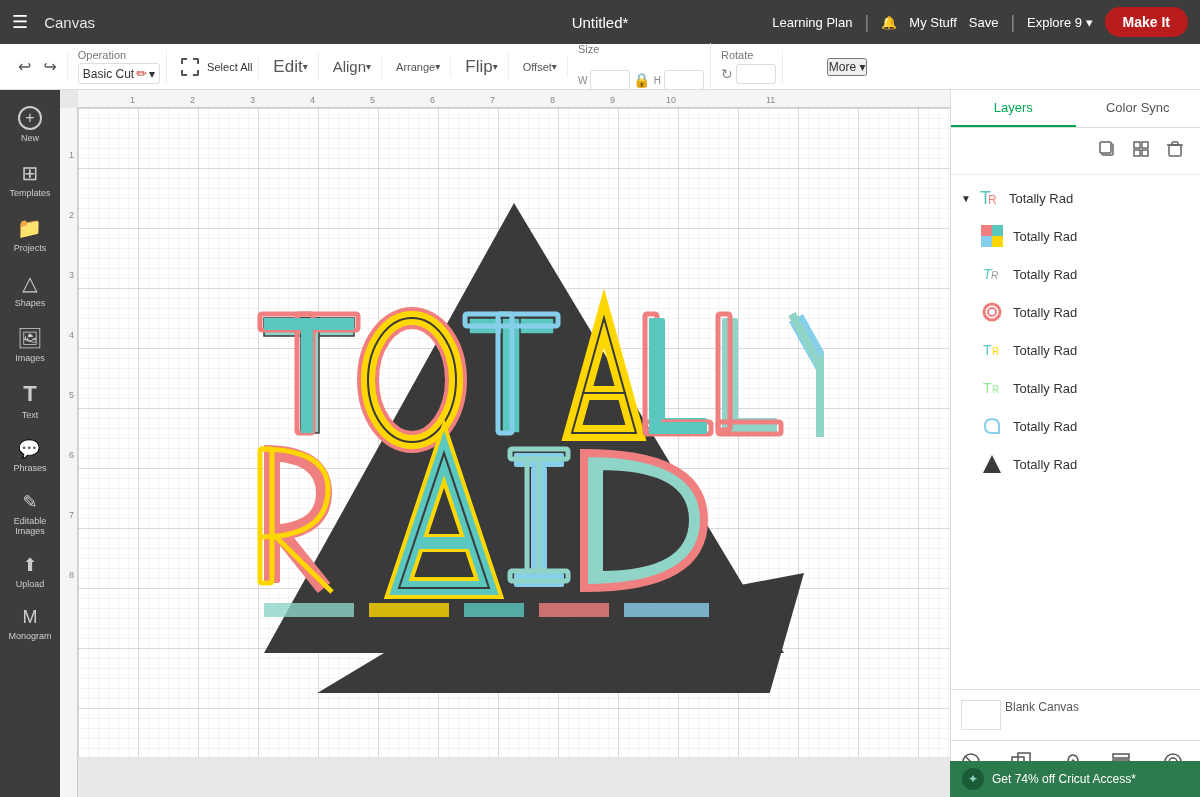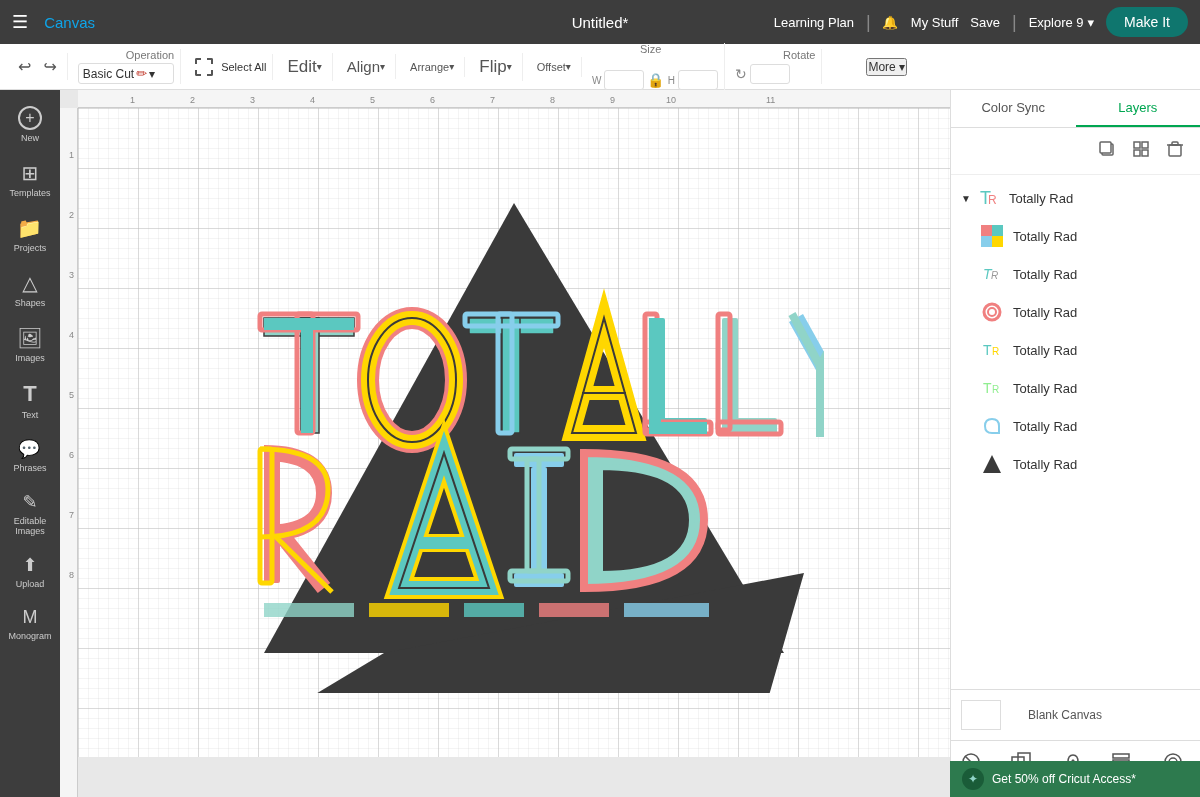--- a/index.html
+++ b/index.html
@@ -4,37 +4,37 @@
   <style>
     * { box-sizing: border-box; margin: 0; padding: 0; }
     body { font-family: -apple-system, BlinkMacSystemFont, 'Segoe UI', sans-serif; background: #f0f0f0; overflow: hidden; width: 1200px; height: 797px; }
 
     
     .header {
       display: flex; align-items: center; background: #3d3d3d; height: 44px;
       padding: 0 12px; gap: 16px; color: white;
     }
     .header-menu-icon { color: white; font-size: 18px; cursor: pointer; }
-    .header-app-name { color: #0ea5e9; font-size: 15px; font-weight: 500; margin-right: auto; }
+    .header-app-name { color: #e5e5e5; font-size: 15px; font-weight: 500; margin-right: auto; }
     .header-title { color: white; font-size: 15px; position: absolute; left: 50%; transform: translateX(-50%); }
     .header-right { display: flex; align-items: center; gap: 12px; margin-left: auto; }
     .header-btn { color: white; font-size: 13px; cursor: pointer; }
     .header-divider { color: #888; font-size: 18px; }
     .header-machine { display: flex; align-items: center; gap: 4px; color: white; font-size: 13px; cursor: pointer; }
-    .make-it-btn { background: #0f766e; color: white; border: none; border-radius: 20px; padding: 7px 18px; font-size: 14px; font-weight: 400; cursor: pointer; }
+    .make-it-btn { background: #b91c1c; color: white; border: none; border-radius: 20px; padding: 7px 18px; font-size: 14px; font-weight: 700; cursor: pointer; }
 
     
     .toolbar {
       display: flex; align-items: center; background: white; height: 46px;
       padding: 0 8px; gap: 4px; border-bottom: 1px solid #ddd; position: relative;
     }
     .toolbar-group { display: flex; align-items: center; gap: 4px; padding: 0 6px; border-right: 1px solid #eee; }
     .toolbar-group:last-child { border-right: none; }
     .toolbar-icon-btn { background: none; border: none; cursor: pointer; color: #555; font-size: 16px; padding: 4px; border-radius: 3px; display: flex; align-items: center; }
-    .toolbar-label { font-size: 11px; color: #777; margin-bottom: 1px; margin-left: 48px; }
+    .toolbar-label { font-size: 11px; color: #777; margin-bottom: 1px; }
     .toolbar-select { display: flex; align-items: center; gap: 2px; font-size: 12px; color: #333; cursor: pointer; padding: 2px 4px; border: 1px solid #ddd; border-radius: 3px; }
     .toolbar-input { width: 40px; border: 1px solid #ddd; border-radius: 3px; padding: 2px 4px; font-size: 12px; text-align: center; }
     .more-btn { font-size: 12px; color: #333; cursor: pointer; display: flex; align-items: center; margin-left: 34px; }
 
     
     .main-layout { display: flex; height: calc(797px - 44px - 46px); }
 
     
     .left-sidebar {
       width: 60px; background: #3d3d3d; display: flex; flex-direction: column;
@@ -109,21 +109,21 @@
       display: flex; align-items: center; gap: 6px; padding: 6px 10px;
       cursor: pointer; font-size: 13px; color: #333;
     }
     .layer-item {
       display: flex; align-items: center; gap: 8px; padding: 6px 10px 6px 28px;
       cursor: pointer; font-size: 13px; color: #333;
     }
     .layer-thumb { width: 26px; height: 26px; display: flex; align-items: center; justify-content: center; }
     .layer-name { font-size: 13px; color: #333; }
     .panel-bottom {
-      border-top: 1px solid #ddd; padding: 10px; display: flex; align-items: center; gap: 27px;
+      border-top: 1px solid #ddd; padding: 10px; display: flex; align-items: flex-start; gap: 4px;
     }
     .blank-canvas-thumb { width: 40px; height: 30px; border: 1px solid #ddd; background: white; }
     .blank-canvas-label { font-size: 12px; color: #555; }
     .panel-tools {
       display: flex; justify-content: space-around; padding: 10px 0;
       border-top: 1px solid #ddd;
     }
     .panel-tool { display: flex; flex-direction: column; align-items: center; gap: 3px; cursor: pointer; }
     .panel-tool-label { font-size: 10px; color: #777; }
 
@@ -402,25 +402,25 @@
           <rect x="420" y="430" width="85" height="14" fill="#87ceeb" opacity="0.8"></rect>
         </svg>
       </div>
     </div>
 
   </div>
 
   <div class="right-panel">
 
     <div class="panel-tabs">
+      <div class="panel-tab active">
+        <span>Layers</span>
+      </div>
       <div class="panel-tab">
         <span>Color Sync</span>
-      </div>
-      <div class="panel-tab active">
-        <span>Layers</span>
       </div>
     </div>
 
     <div class="panel-actions">
       <button class="panel-action-btn">
         <svg width="18" height="18" viewBox="0 0 18 18">
           <rect x="4" y="4" width="11" height="11" fill="none" stroke="#666" stroke-width="1.5" rx="1"></rect>
           <rect x="2" y="2" width="11" height="11" fill="white" stroke="#666" stroke-width="1.5" rx="1"></rect>
         </svg>
       </button>
@@ -559,16 +559,16 @@
           <circle cx="11" cy="11" r="4" fill="none" stroke="#555" stroke-width="1.5"></circle>
         </svg>
         <span class="panel-tool-label">Contour</span>
       </div>
     </div>
 
     <div class="promo-bar">
       <div class="promo-icon">
         <span style="color:#90d4c8;font-size:12px;">✦</span>
       </div>
-      <span>Get 50% off Cricut Access*</span>
+      <span>Get 74% off Cricut Access*</span>
     </div>
   </div>
 </div>
 
 </body></html>

